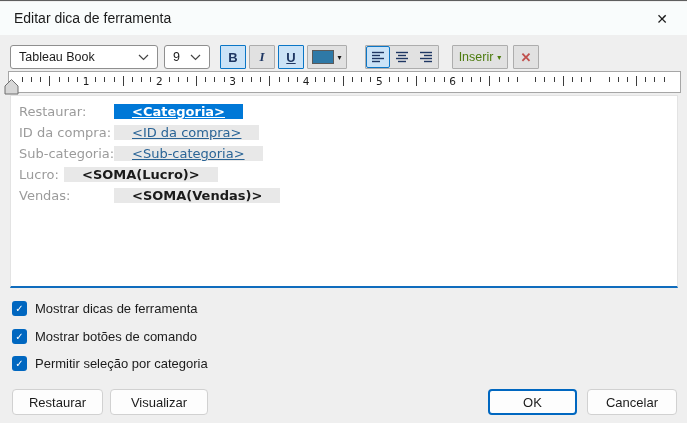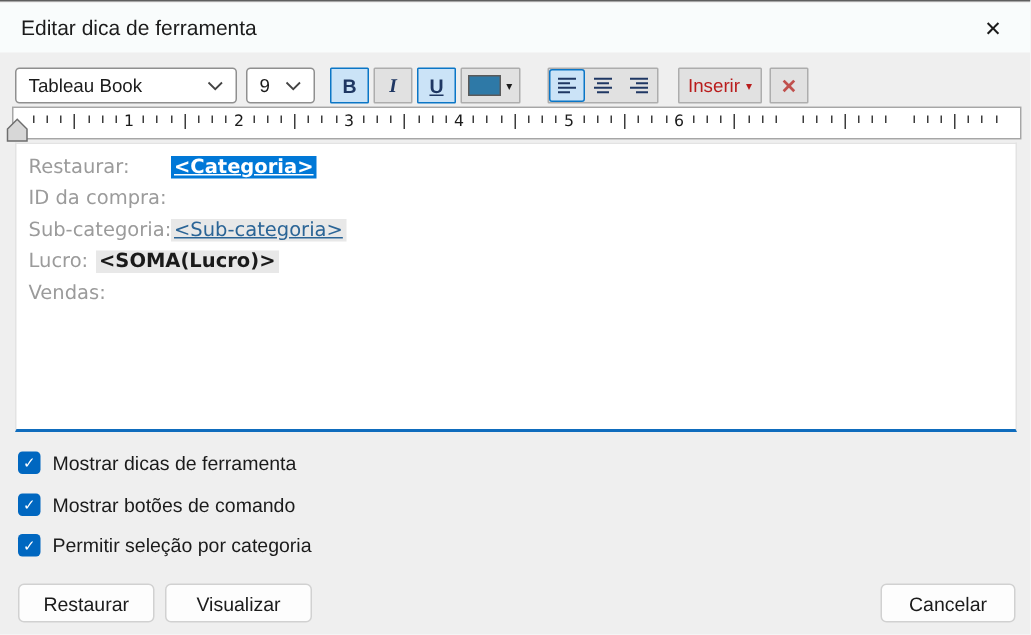--- a/index.html
+++ b/index.html
@@ -56,21 +56,21 @@
 
   .align-group {
     position:absolute; left:365px; top:0; width:74px; height:24px;
     background:#e1e1e1; border:1px solid #adadad; border-radius:1px;
     display:flex; align-items:stretch;
   }
   .align-seg { flex:1; display:flex; align-items:center; justify-content:center; cursor:pointer; }
   .align-seg.active { background:#cbe3f7; outline:1px solid #0b76c6; outline-offset:-1px; border-radius:2px; }
 
   .btn-insert {
-    position:absolute; left:452px; width:56px; font-size:12.5px; color:#b91c1c; gap:4px;
+    position:absolute; left:452px; width:56px; font-size:12.5px; color:#4d7c0f; gap:4px;
   }
   .btn-insert .dd-arrow { font-size:8px; }
   .btn-clear { left:513px; color:#c0504d; font-weight:bold; font-size:13px; }
 
   
   .ruler {
     position:absolute; left:8px; top:70px; width:673px; height:22px;
     background:#fff; border:1px solid #a6a6a6;
   }
   .ruler .tick { position:absolute; top:5px; width:1px; height:5px; background:#3c3c3c; }
@@ -85,21 +85,21 @@
   .editor {
     position:absolute; left:10px; top:94px; width:668px; height:193px;
     background:#fff; border:1px solid #e3e3e3; border-bottom:2px solid #0f6cbd;
     font-family:"DejaVu Sans",sans-serif; font-size:13px;
     padding-top:7px; cursor:text;
   }
   .ttline { position:relative; height:21px; }
   .ttline .lbl { position:absolute; left:8px; top:1px; color:#9b9b9b; white-space:nowrap; }
   .ttline .chip {
     position:absolute; left:103px; top:1px; white-space:nowrap;
-    background:#e8e8e8; padding:0 2px; cursor:pointer;
+    background:#e8e8e8; padding:0 18px; cursor:pointer;
   }
   .ttline.short .chip { left:53px; }
   .chip.selected { background:#0078d7; color:#fff; font-weight:bold; text-decoration:underline; }
   .chip.link { color:#2a6496; text-decoration:underline; }
   .chip.measure { color:#1a1a1a; font-weight:bold; }
 
   
   .optrow { position:absolute; left:12px; display:flex; align-items:center; }
   .optrow-1 { top:300px; }
   .optrow-2 { top:328px; }
@@ -276,31 +276,33 @@
     </svg>
   </div>
 
   <div class="editor">
     <div class="ttline">
       <span class="lbl">Restaurar:</span>
       <span class="chip selected">&lt;Categoria&gt;</span>
     </div>
     <div class="ttline">
       <span class="lbl">ID da compra:</span>
+      <span class="chip link">&lt;ID da compra&gt;</span>
     </div>
     <div class="ttline">
       <span class="lbl">Sub-categoria:</span>
       <span class="chip link">&lt;Sub-categoria&gt;</span>
     </div>
     <div class="ttline short">
       <span class="lbl">Lucro:</span>
       <span class="chip measure">&lt;SOMA(Lucro)&gt;</span>
     </div>
     <div class="ttline">
       <span class="lbl">Vendas:</span>
+      <span class="chip measure">&lt;SOMA(Vendas)&gt;</span>
     </div>
   </div>
 
   <div class="optrow optrow-1">
     <span class="checkbox">
       <span>✓</span>
     </span>
     <span class="optlabel">Mostrar dicas de ferramenta</span>
   </div>
 
@@ -313,15 +315,16 @@
 
   <div class="optrow optrow-3">
     <span class="checkbox">
       <span>✓</span>
     </span>
     <span class="optlabel">Permitir seleção por categoria</span>
   </div>
 
   <div class="pushbtn btn-restore">Restaurar</div>
   <div class="pushbtn btn-preview">Visualizar</div>
+  <div class="pushbtn btn-ok">OK</div>
   <div class="pushbtn btn-cancel">Cancelar</div>
 
 </div>
 
 </body></html>

